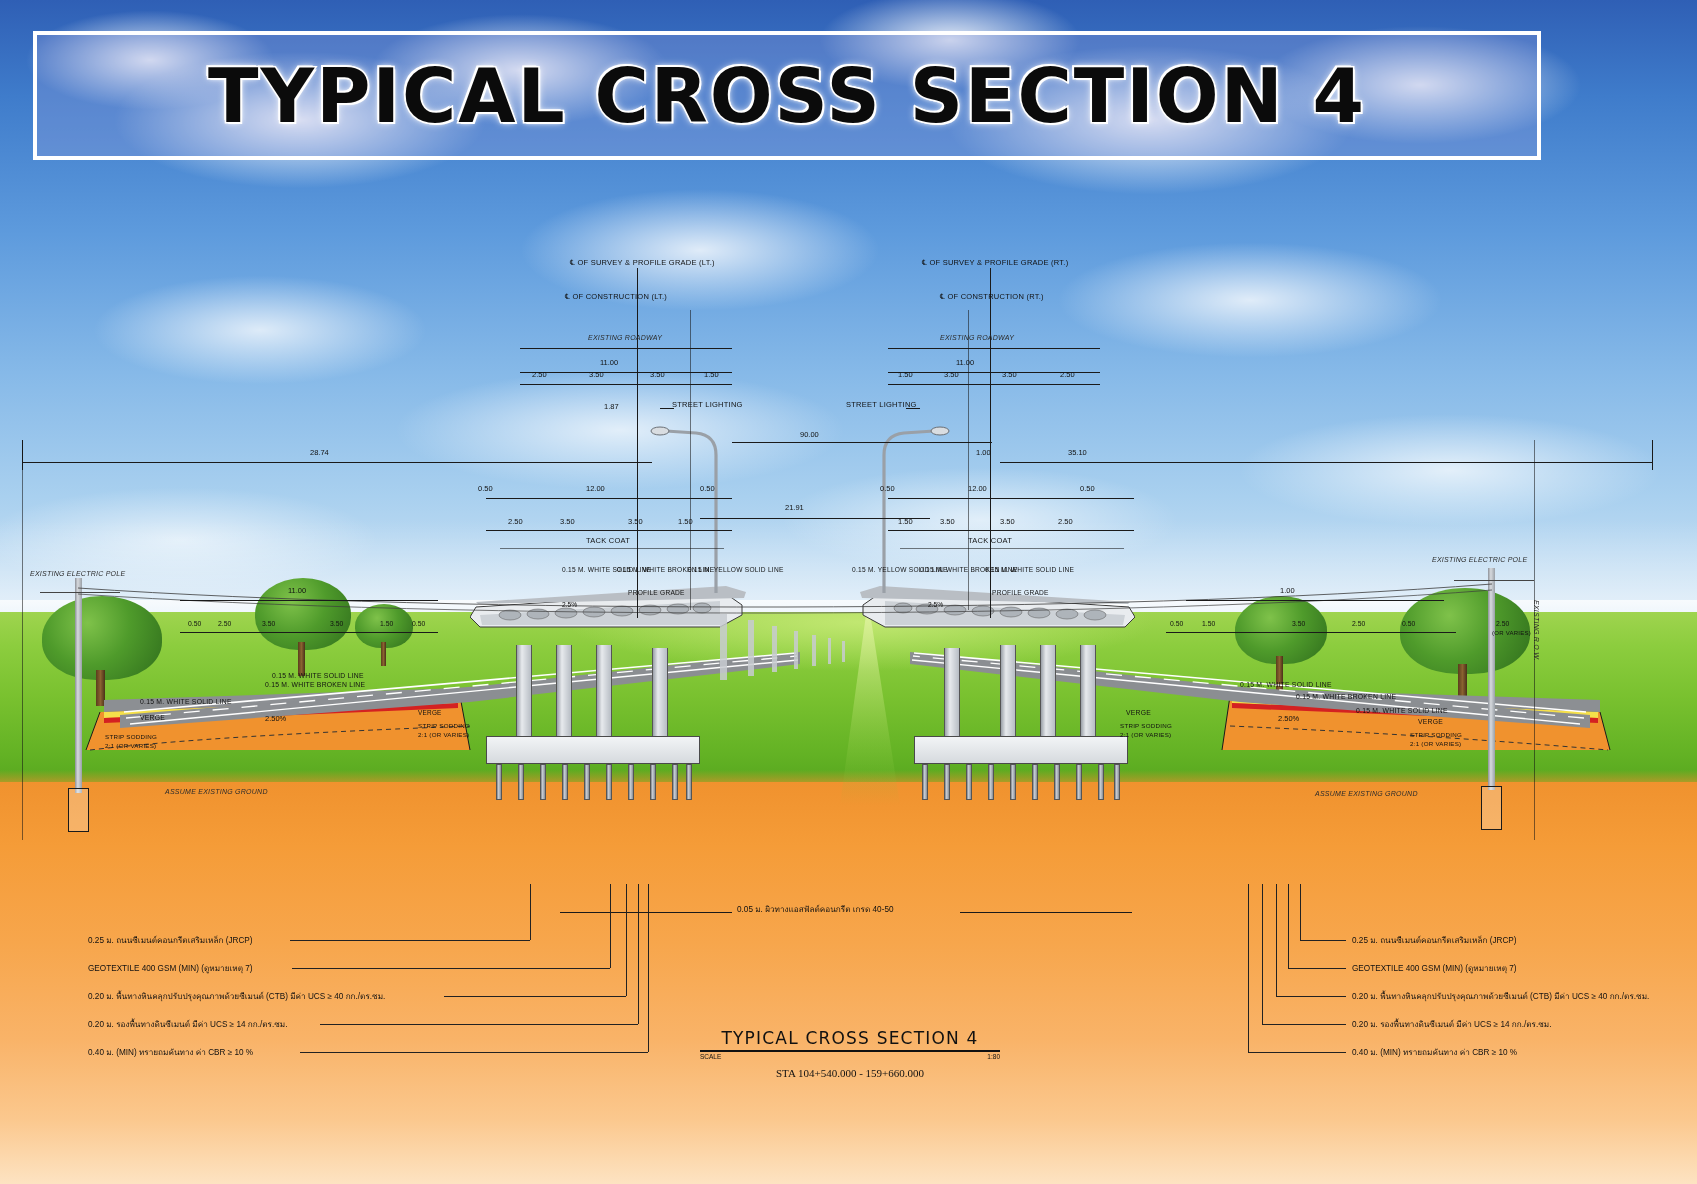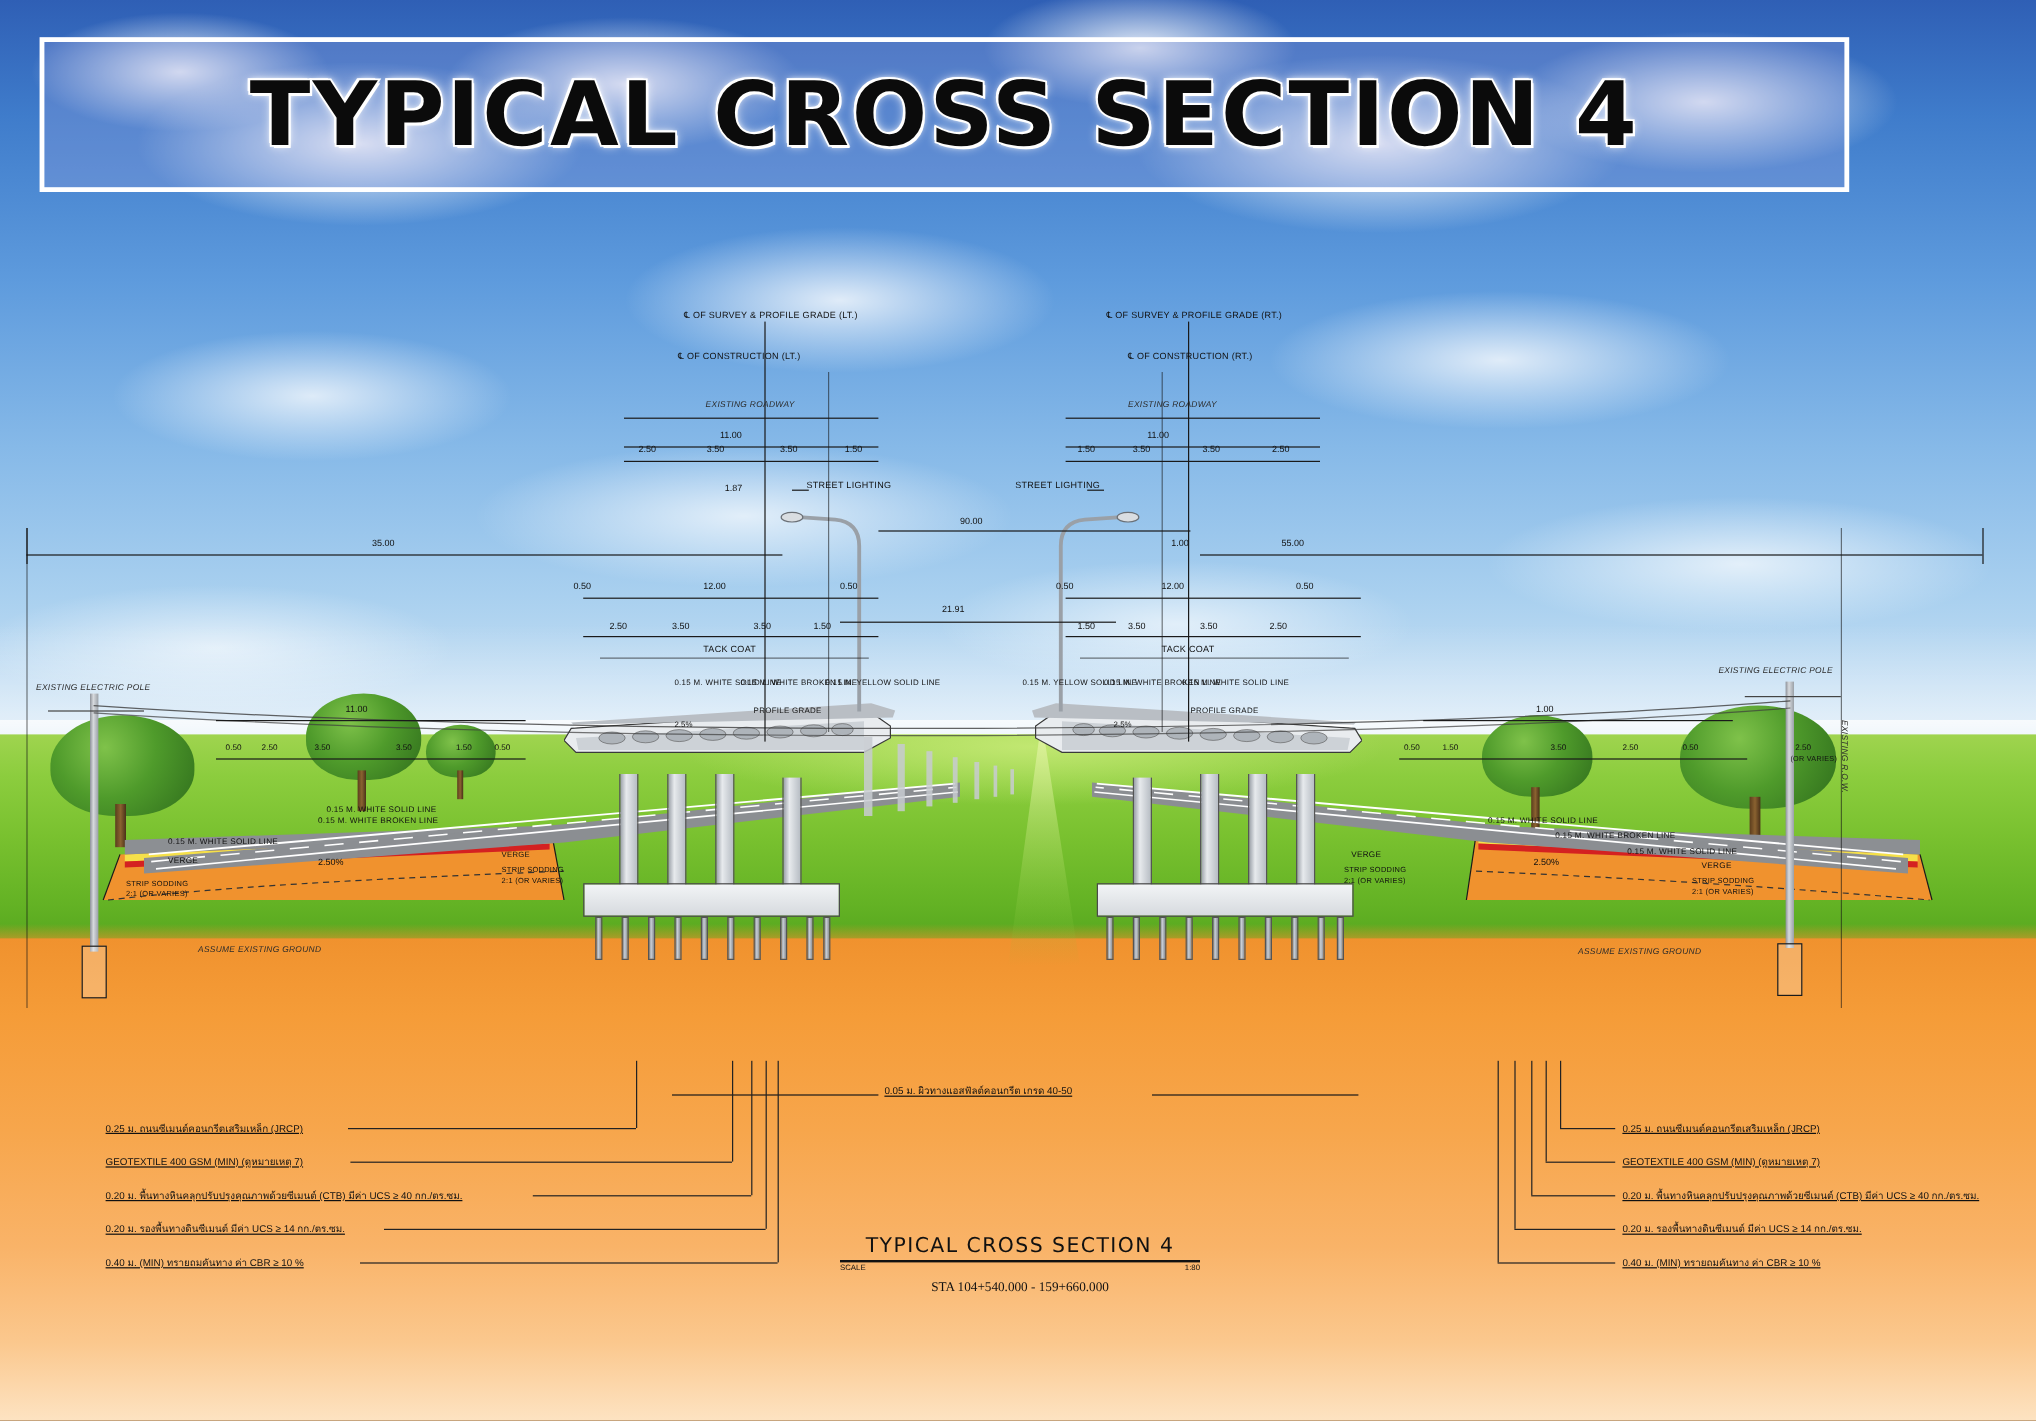--- a/index.html
+++ b/index.html
@@ -73,21 +73,21 @@
 
   
   .pole{position:absolute;background:linear-gradient(90deg,#8d9199,#d7dade 40%,#9aa0a7 100%);}
   .pole-base{position:absolute;border:1px solid #1a1a1a;background:rgba(255,255,255,.25);}
   .pier{position:absolute;background:linear-gradient(90deg,#9aa0a8,#e7eaed 35%,#b7bdc4 100%);
         border-left:1px solid #555;border-right:1px solid #555;}
   .pilecap{position:absolute;background:linear-gradient(180deg,#f2f4f6,#d6dade);border:1px solid #4a4a4a;}
   .pile{position:absolute;background:linear-gradient(90deg,#7c828a,#c9ced4 40%,#878d95);border:0.5px solid #555;}
 
   
-  .legend-row{position:absolute;white-space:nowrap;font-size:8.2px;color:#111;text-decoration:underline;}
+  .legend-row{position:absolute;white-space:nowrap;font-size:8.2px;color:#111;}
   .leader{position:absolute;height:0;border-top:1px solid #222;}
   .leader-v{position:absolute;width:0;border-left:1px solid #222;}
 
   
   .tblock{position:absolute;text-align:center;}
   .tblock .t1{font-size:17px;letter-spacing:1.2px;color:#111;
     font-family:"DejaVu Sans","Liberation Sans",sans-serif;}
   .tblock .rule{border-top:2px solid #111;margin:2px 0 1px;}
   .tblock .t2{display:flex;justify-content:space-between;font-size:6.5px;color:#111;}
   .tblock .t3{font-size:11px;margin-top:7px;color:#111;
@@ -315,21 +315,21 @@
   <div class="dim" style="left:650px;top:370px">3.50</div>
   <div class="dim" style="left:704px;top:370px">1.50</div>
 
   <div class="dim" style="left:604px;top:402px">1.87</div>
 
   <div class="lbl" style="left:672px;top:400px">STREET LIGHTING</div>
   <div class="hline" style="left:660px;top:408px;width:14px"></div>
 
   <div class="hline" style="left:22px;top:462px;width:630px"></div>
   <div class="vline" style="left:22px;top:440px;height:30px"></div>
-  <div class="dim" style="left:310px;top:448px">35.00</div>
+  <div class="dim" style="left:310px;top:448px">28.74</div>
 
   <div class="hline" style="left:486px;top:498px;width:246px"></div>
   <div class="dim" style="left:478px;top:484px">0.50</div>
   <div class="dim" style="left:586px;top:484px">12.00</div>
   <div class="dim" style="left:700px;top:484px">0.50</div>
 
   <div class="hline" style="left:732px;top:442px;width:260px"></div>
   <div class="dim" style="left:800px;top:430px">90.00</div>
 
   <div class="hline" style="left:700px;top:518px;width:230px"></div>
@@ -390,21 +390,21 @@
   <div class="dim" style="left:1002px;top:370px">3.50</div>
   <div class="dim" style="left:1060px;top:370px">2.50</div>
 
   <div class="dim" style="left:976px;top:448px">1.00</div>
 
   <div class="lbl" style="left:846px;top:400px">STREET LIGHTING</div>
   <div class="hline" style="left:906px;top:408px;width:14px"></div>
 
   <div class="hline" style="left:1000px;top:462px;width:652px"></div>
   <div class="vline" style="left:1652px;top:440px;height:30px"></div>
-  <div class="dim" style="left:1068px;top:448px">55.00</div>
+  <div class="dim" style="left:1068px;top:448px">35.10</div>
 
   <div class="hline" style="left:888px;top:498px;width:246px"></div>
   <div class="dim" style="left:880px;top:484px">0.50</div>
   <div class="dim" style="left:968px;top:484px">12.00</div>
   <div class="dim" style="left:1080px;top:484px">0.50</div>
 
   <div class="hline" style="left:888px;top:530px;width:246px"></div>
   <div class="dim" style="left:898px;top:517px">1.50</div>
   <div class="dim" style="left:940px;top:517px">3.50</div>
   <div class="dim" style="left:1000px;top:517px">3.50</div>

